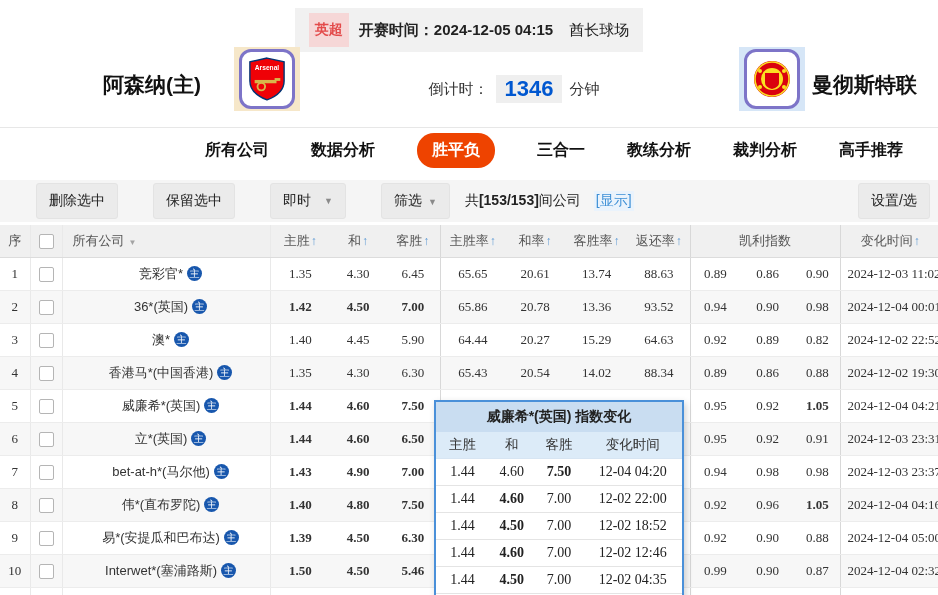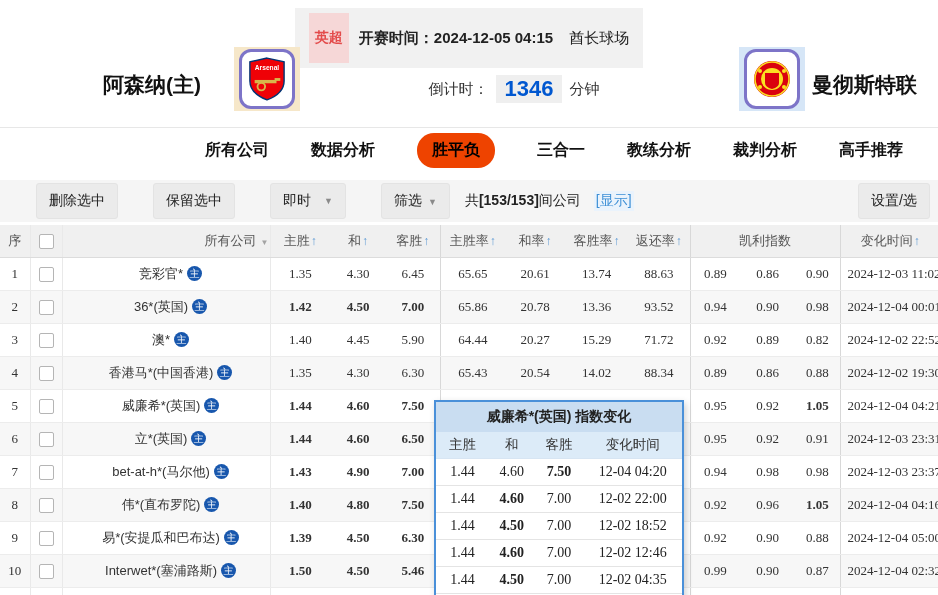--- a/index.html
+++ b/index.html
@@ -5,42 +5,42 @@
   html,body{margin:0;padding:0;}
   body{
     width:938px;height:595px;overflow:hidden;position:relative;
     background:#fff;color:#333;
     font-family:"Liberation Sans","DejaVu Sans",sans-serif;
   }
 
   
   .match-bar{position:absolute;left:0;top:8px;width:938px;display:flex;justify-content:center;}
   .match-bar-inner{display:flex;align-items:center;gap:10px;background:#f1f1f1;padding:5px 14px;}
-  .league-badge{background:#f6d7d7;color:#e34b4b;font-weight:bold;font-size:14px;padding:16px 6px;}
+  .league-badge{background:#f6d7d7;color:#e34b4b;font-weight:bold;font-size:14px;padding:8px 6px;}
   .kickoff{font-size:15px;font-weight:bold;color:#222;}
   .venue{font-size:15px;font-weight:normal;color:#222;margin-left:6px;}
 
   
   .team-row{position:absolute;left:0;top:45px;width:938px;height:80px;}
   .team-name{position:absolute;top:26px;font-size:21px;font-weight:bold;color:#111;}
   .home-name{left:72px;width:160px;text-align:center;}
   .away-name{left:812px;width:120px;text-align:left;}
   .logo-box{position:absolute;top:2px;width:66px;height:64px;display:flex;align-items:center;justify-content:center;}
   .home-logo{left:234px;background:#f6e7c9;}
   .away-logo{left:739px;background:#d6e6f7;}
   .logo-inner{width:50px;height:54px;background:#fff;border:3px solid #7d74c8;border-radius:12px;
     display:flex;align-items:center;justify-content:center;}
   .countdown{position:absolute;left:394px;top:30px;width:240px;display:flex;align-items:center;justify-content:center;gap:7px;font-size:15px;color:#333;}
   .countdown-value{background:#efefef;padding:1px 9px;font-size:22px;font-weight:bold;color:#0057d0;}
 
   
   .nav{position:absolute;left:0;top:127px;width:938px;height:45px;border-top:1px solid #e7e7e7;
     background:#fff;display:flex;align-items:center;gap:42px;padding-left:205px;box-sizing:border-box;}
   .tab{font-size:16px;font-weight:bold;color:#111;cursor:pointer;white-space:nowrap;}
-  .tab.active{background:#ee4300;color:#000000;border-radius:17px;padding:7px 15px;text-align:right;}
+  .tab.active{background:#ee4300;color:#ffffff;border-radius:17px;padding:7px 15px;text-align:right;}
 
   
   .toolbar{position:absolute;left:0;top:180px;width:938px;height:42px;background:#f5f5f5;
     display:flex;align-items:center;gap:7px;padding:0 8px;box-sizing:border-box;}
   .tbtn{background:#ebebeb;border:1px solid #e3e3e3;border-radius:3px;padding:8px 12px;
     font-size:14px;color:#222;cursor:pointer;white-space:nowrap;margin-left:28px;}
   .select-btn{display:flex;align-items:center;justify-content:space-between;width:76px;}
   .caret{font-size:9px;color:#8a8a8a;margin-left:6px;}
   .count-text{font-size:14px;color:#222;margin-left:8px;white-space:nowrap;}
   .count-strong{font-weight:bold;}
@@ -49,21 +49,21 @@
 
   
   .odds-table{position:absolute;left:0;top:225px;width:940px;border-collapse:collapse;table-layout:fixed;}
   .odds-table th{height:30px;background:#f0f0f0;font-weight:normal;font-size:13px;color:#555;
     border-bottom:1px solid #dcdcdc;white-space:nowrap;overflow:hidden;}
   .odds-table td{height:30px;text-align:center;border-bottom:1px solid #ececec;
     white-space:nowrap;overflow:hidden;font-size:13px;color:#333;}
   tr.even td{background:#f7f7f7;}
   .sep{border-left:1px solid #d8d8d8;}
   .lsep{border-left:1px solid #e9e9e9;text-align:center;}
-  .th-company{text-align:right;padding-left:10px;}
+  .th-company{text-align:left;padding-left:10px;}
   .td-company{text-align:left;padding-left:10px;font-size:14px;color:#333;}
   .td-no{font-size:14px;color:#444;}
   .cell-num{font-family:"Liberation Serif","DejaVu Serif",serif;font-size:15px;color:#222;}
   .green{color:#2f9b2f;font-weight:bold;}
   .red{color:#e60000;font-weight:bold;}
   .td-time{text-align:left;padding-left:7px;font-family:"Liberation Serif","DejaVu Serif",serif;font-size:14.5px;color:#222;}
   .arrow{color:#5f9bd5;font-weight:bold;font-size:12px;margin-left:1px;}
   .hdr-caret{font-size:8px;color:#a3a3a3;margin-left:4px;}
   .checkbox{display:inline-block;width:13px;height:13px;border:1px solid #b5b5b5;border-radius:2px;background:#fff;vertical-align:middle;cursor:pointer;}
   .badge-home{display:inline-block;width:15px;height:15px;line-height:15px;border-radius:50%;
@@ -220,21 +220,21 @@
       <tr>
         <td class="td-no cell-num">3</td>
         <td class="lsep"><span class="checkbox"></span></td>
         <td class="lsep td-company"><span>澳*</span><span class="badge-home">主</span></td>
         <td class="cell-num  lsep">1.40</td>
         <td class="cell-num ">4.45</td>
         <td class="cell-num ">5.90</td>
         <td class="cell-num sep">64.44</td>
         <td class="cell-num">20.27</td>
         <td class="cell-num">15.29</td>
-        <td class="cell-num">71.72</td>
+        <td class="cell-num">64.63</td>
         <td class="cell-num  sep">0.92</td>
         <td class="cell-num ">0.89</td>
         <td class="cell-num ">0.82</td>
         <td class="sep td-time">2024-12-02 22:52</td>
       </tr>
       <tr class="even">
         <td class="td-no cell-num">4</td>
         <td class="lsep"><span class="checkbox"></span></td>
         <td class="lsep td-company"><span>香港马*(中国香港)</span><span class="badge-home">主</span></td>
         <td class="cell-num  lsep">1.35</td>

